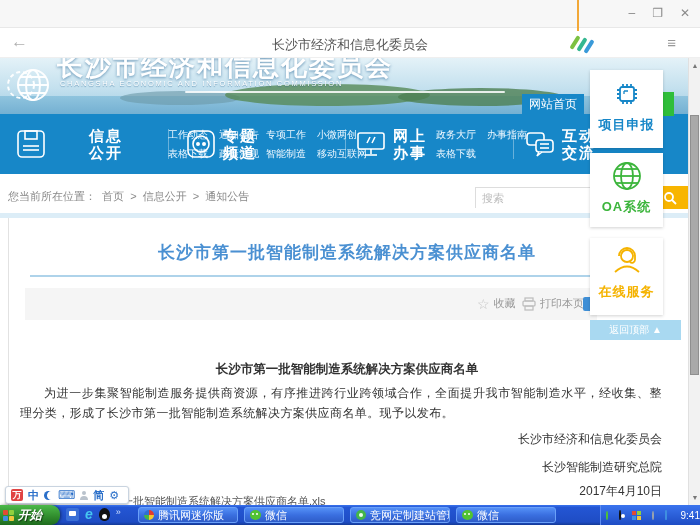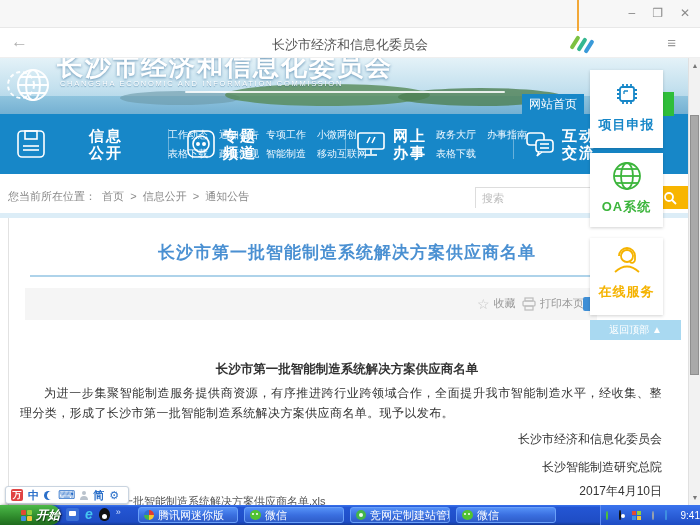--- a/index.html
+++ b/index.html
@@ -123,21 +123,21 @@
   .ime-person b { position:absolute; left:0; bottom:0; width:8px; height:4px; border-radius:4px 4px 0 0; background:#b9c2cc; }
   .ime-jian { color:#2a6fc9; font-size:11px; font-weight:bold; }
   .ime-gear { color:#2a6fc9; font-size:11px; line-height:12px; }
 
   
   .taskbar { position:absolute; left:0; top:505px; width:700px; height:20px; z-index:40;
              background:linear-gradient(#3a74ee 0%, #2456d4 12%, #1e4cc4 85%, #143a96 100%); }
   .start { position:absolute; left:0; top:0; height:20px; width:60px; border-radius:0 9px 9px 0;
            background:linear-gradient(#4cb949 0%, #2f8b2c 60%, #1f6b1e 100%);
            box-shadow:1px 0 3px rgba(0,0,0,.45); display:flex; align-items:center; gap:4px;
-           padding-left:21px; color:#fff; font-weight:bold; font-style:italic; font-size:12px;
+           padding-left:3px; color:#fff; font-weight:bold; font-style:italic; font-size:12px;
            text-shadow:1px 1px 1px rgba(0,0,0,.55); }
   .winflag { width:11px; height:11px; display:grid; grid-template-columns:5px 5px; grid-template-rows:5px 5px; gap:1px; }
   .winflag i { border-radius:1px; }
   .wf1 { background:#e14b33; } .wf2 { background:#8fd13f; } .wf3 { background:#3f8fe0; } .wf4 { background:#f0c63c; }
   .ql { position:absolute; left:66px; top:3px; display:flex; gap:6px; align-items:center; }
   .ql-app { width:13px; height:13px; background:#3a6fd6; border-radius:2px; position:relative; }
   .ql-app i { position:absolute; left:3px; top:3px; width:7px; height:5px; background:#fff; border-radius:1px; }
   .ql-ie { color:#45c6f0; font-size:14px; font-weight:bold; font-style:italic; line-height:13px; }
   .ql-qq { width:11px; height:13px; background:#111; border-radius:50% 50% 45% 45%; position:relative; }
   .ql-qq i { position:absolute; left:3px; top:6px; width:5px; height:5px; background:#fff; border-radius:50%; }

